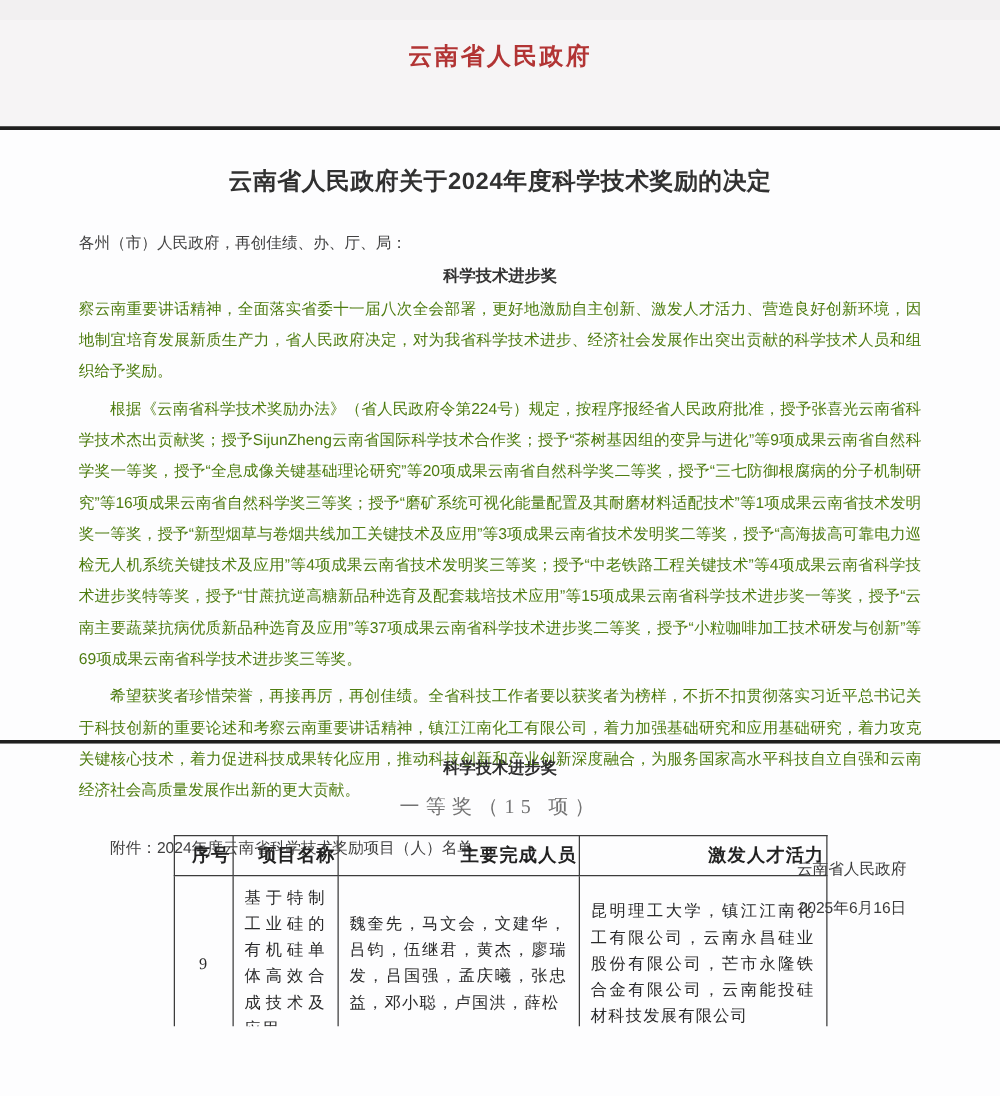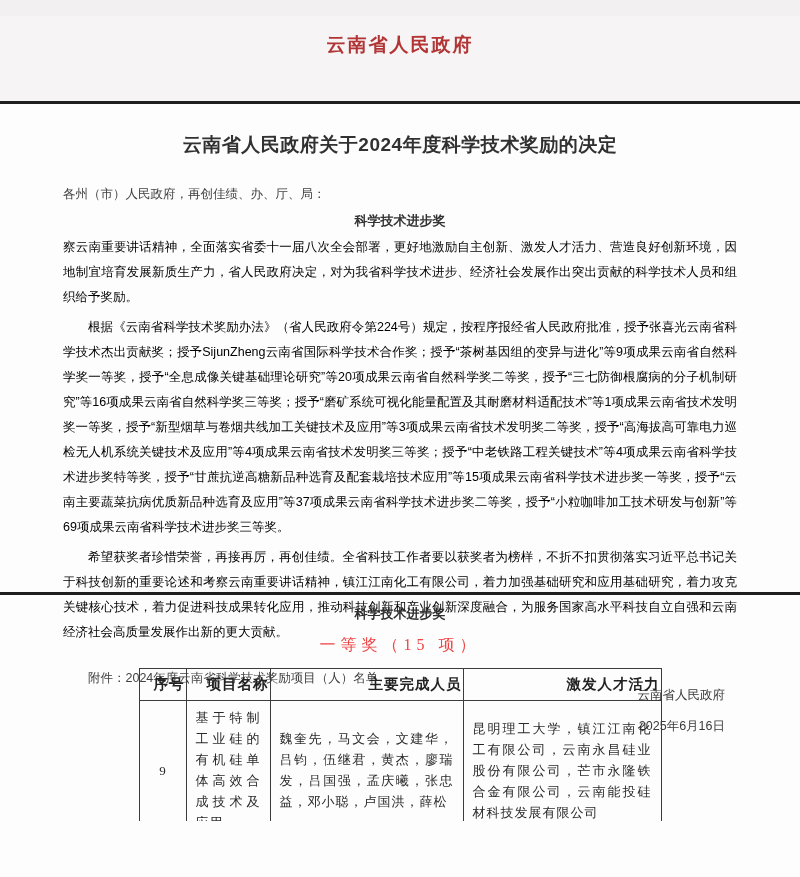--- a/index.html
+++ b/index.html
@@ -25,36 +25,36 @@
     display:flex;flex-direction:column;
   }
   .doc-title{
     margin:6px 0 0;text-align:center;font-size:19px;font-weight:bold;
     color:#313131;letter-spacing:.5px;
   }
   .salutation{margin:28px 0 0;font-size:12.5px;color:#414141;}
   .center-heading{margin-top:9px;text-align:center;font-weight:bold;font-size:13px;color:#333;}
   .para{
     margin:5px 0 0;font-size:12.5px;line-height:25px;
-    text-align:justify;text-indent:2em;color:#000000;
+    text-align:justify;text-indent:2em;color:#4d7c0f;
   }
   .para.continuation{text-indent:0;}
   .attachment{margin:25px 0 0;font-size:12.5px;text-indent:2em;color:#414141;}
   .signature{margin-top:auto;text-align:right;padding-right:12px;font-size:12.5px;color:#3a3a3a;}
   .sign-date{margin-top:14px;padding-bottom:6px;}
   
   .awards{
     height:226px;box-sizing:border-box;background:#fdfdfe;
     overflow:hidden;padding-top:10px;
   }
   .awards-heading{text-align:center;font-weight:bold;font-size:13px;color:#2e2e2e;}
   .awards-subheading{
     margin-top:12px;text-align:center;
     font-family:"Liberation Serif","DejaVu Serif",serif;
-    font-size:16px;letter-spacing:5px;color:#ef4444;
+    font-size:16px;letter-spacing:5px;color:#737373;
   }
   table.award-table{
     margin:12px auto 0;width:522px;border-collapse:collapse;table-layout:fixed;
   }
   .award-table th,.award-table td{border:1.6px solid #3c3c3c;box-sizing:border-box;}
   .award-table th{
     height:32px;font-size:14.5px;font-weight:bold;color:#222;
     letter-spacing:1px;text-align:right;background:#fdfdfe;
   }
   .award-table td{

